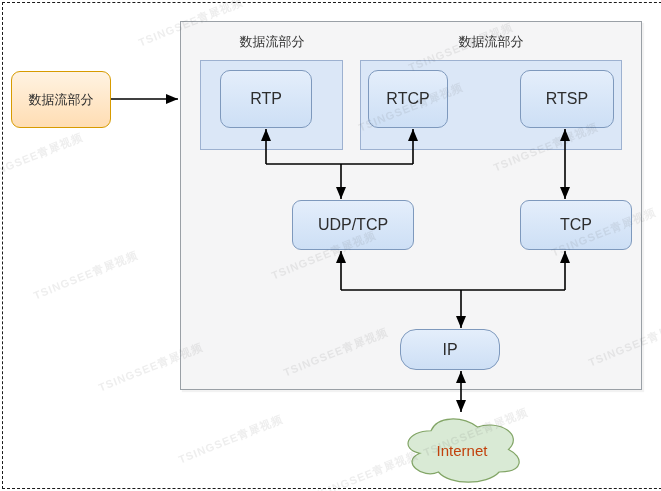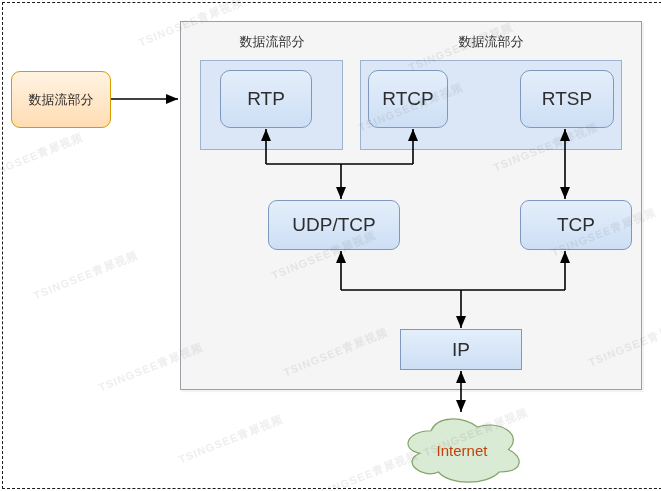--- a/index.html
+++ b/index.html
@@ -20,32 +20,32 @@
   .t-data{left:192px;}
   .t-ctrl{left:411px;}
   .container{
     position:absolute;background:#dbe7f7;border:1px solid #9db1d0;
     box-sizing:border-box;z-index:2;
   }
   .c-data{left:200px;top:60px;width:143px;height:90px;}
   .c-ctrl{left:360px;top:60px;width:262px;height:90px;}
   .node{
     position:absolute;display:flex;align-items:center;justify-content:center;
-    font-size:19px;color:#2d2d2d;box-sizing:border-box;z-index:10;
+    font-size:16px;color:#2d2d2d;box-sizing:border-box;z-index:10;
   }
   .blue{
     background:linear-gradient(180deg,#e4eefb 0%,#cddff5 100%);
     border:1px solid #7e99bd;border-radius:10px;
   }
   .rtp{left:220px;top:70px;width:92px;height:58px;}
   .rtcp{left:368px;top:70px;width:80px;height:58px;}
   .rtsp{left:520px;top:70px;width:94px;height:58px;}
-  .udptcp{left:268px;top:200px;width:132px;height:50px;border-radius:9px;}
+  .udptcp{left:292px;top:200px;width:122px;height:50px;border-radius:9px;}
   .tcp{left:520px;top:200px;width:112px;height:50px;border-radius:9px;}
-  .ip{left:400px;top:329px;width:122px;height:41px;border-radius:0;}
+  .ip{left:400px;top:329px;width:100px;height:41px;border-radius:16px;}
   .source-node{
     left:11px;top:71px;width:100px;height:57px;font-size:13px;
     background:linear-gradient(180deg,#fff3e2 0%,#ffddb3 100%);
     border:1px solid #d79b00;border-radius:9px;
   }
   .edges{position:absolute;left:0;top:0;z-index:5;pointer-events:none;}
   .cloud-wrap{position:absolute;left:400px;top:412px;width:124px;height:75px;z-index:10;}
   .cloud-wrap svg{position:absolute;left:0;top:0;}
   .cloud-label{
     position:absolute;left:0;right:0;top:30px;text-align:center;

